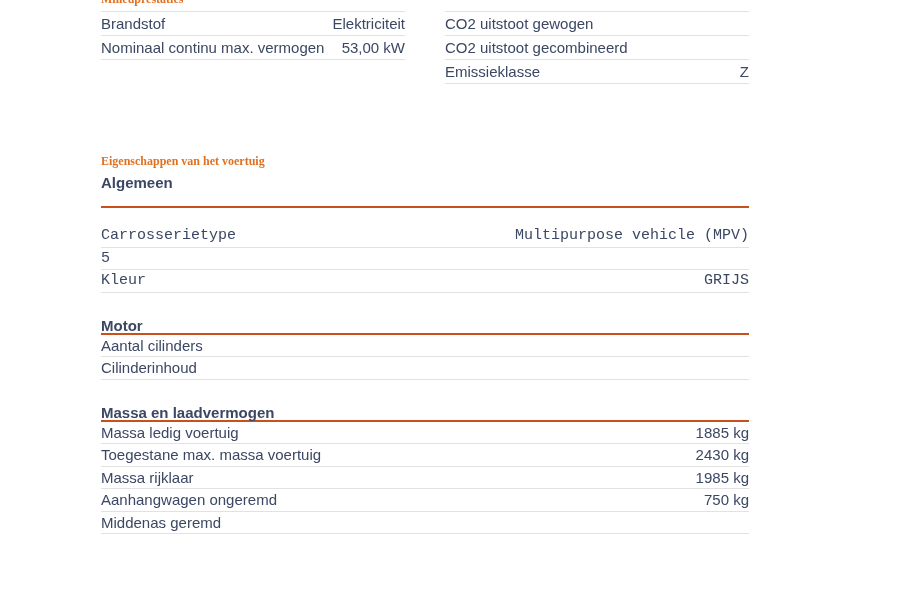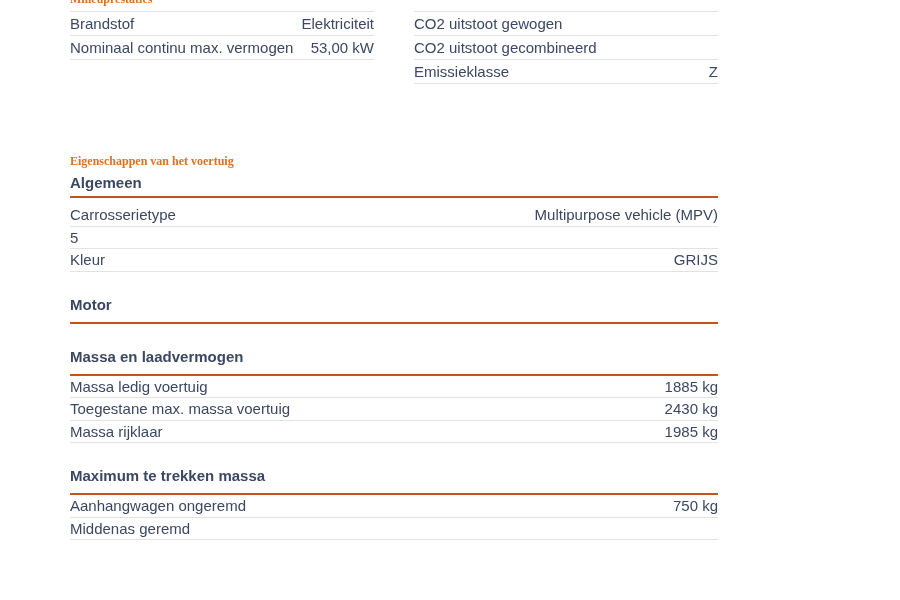--- a/index.html
+++ b/index.html
@@ -10,21 +10,21 @@
     overflow: hidden;
     background: #ffffff;
   }
   body {
     font-family: "Liberation Sans", sans-serif;
     font-size: 15px;
     color: var(--text-navy, #3b4763);
   }
   .content {
     position: relative;
-    margin-left: 70px;
+    margin-left: 101px;
     width: 648px;
   }
   .h-serif {
     font-family: "Liberation Serif", serif;
     font-weight: bold;
     font-size: 12px;
     line-height: 16px;
     color: var(--heading-orange, #e1701f);
     margin: 0;
   }
@@ -58,33 +58,34 @@
   .main-title {
     margin: 69px 0 0 0;
   }
   .subsection h3 {
     font-family: "Liberation Sans", sans-serif;
     font-size: 15px;
     line-height: 15px;
     font-weight: bold;
     color: var(--text-navy, #3b4763);
     margin: 25px 0 0 0;
-    padding-bottom: 10px;
+    padding-bottom: 0;
     border-bottom: 2px solid var(--rule-orange, #c8501a);
   }
   .subsection.first h3 {
     margin-top: 6px;
-    padding-bottom: 6px;
+    padding-bottom: 16px;
   }
   .subsection .rows .row {
     height: 21.5px;
     line-height: 21.5px;
   }
   .subsection.first .rows {
-    padding-top: 6px;
+    padding-top: 17px;
+    font-family: Liberation Mono, monospace;
   }
 </style>
 </head>
 <body>
 
 <div class="content">
 
   <h2 class="h-serif clipped-title">Milieuprestaties</h2>
 
   <div class="two-col">
@@ -128,20 +129,30 @@
         </div>
         <div class="row">
           <span class="cell label">Kleur</span>
           <span class="cell value">GRIJS</span>
         </div>
       </div>
   </div>
 
   <div class="subsection">
     <h3>Motor</h3>
+    <div class="rows">
+        <div class="row">
+          <span class="cell label">Aantal cilinders</span>
+          <span class="cell value"></span>
+        </div>
+        <div class="row">
+          <span class="cell label">Cilinderinhoud</span>
+          <span class="cell value"></span>
+        </div>
+      </div>
   </div>
 
   <div class="subsection">
     <h3>Massa en laadvermogen</h3>
     <div class="rows">
         <div class="row">
           <span class="cell label">Massa ledig voertuig</span>
           <span class="cell value">1885 kg</span>
         </div>
         <div class="row">
@@ -149,21 +160,20 @@
           <span class="cell value">2430 kg</span>
         </div>
         <div class="row">
           <span class="cell label">Massa rijklaar</span>
           <span class="cell value">1985 kg</span>
         </div>
       </div>
   </div>
 
   <div class="subsection">
-    <h3>Maximum te trekken massa</h3>
     <div class="rows">
         <div class="row">
           <span class="cell label">Aanhangwagen ongeremd</span>
           <span class="cell value">750 kg</span>
         </div>
         <div class="row">
           <span class="cell label">Middenas geremd</span>
           <span class="cell value"></span>
         </div>
       </div>

